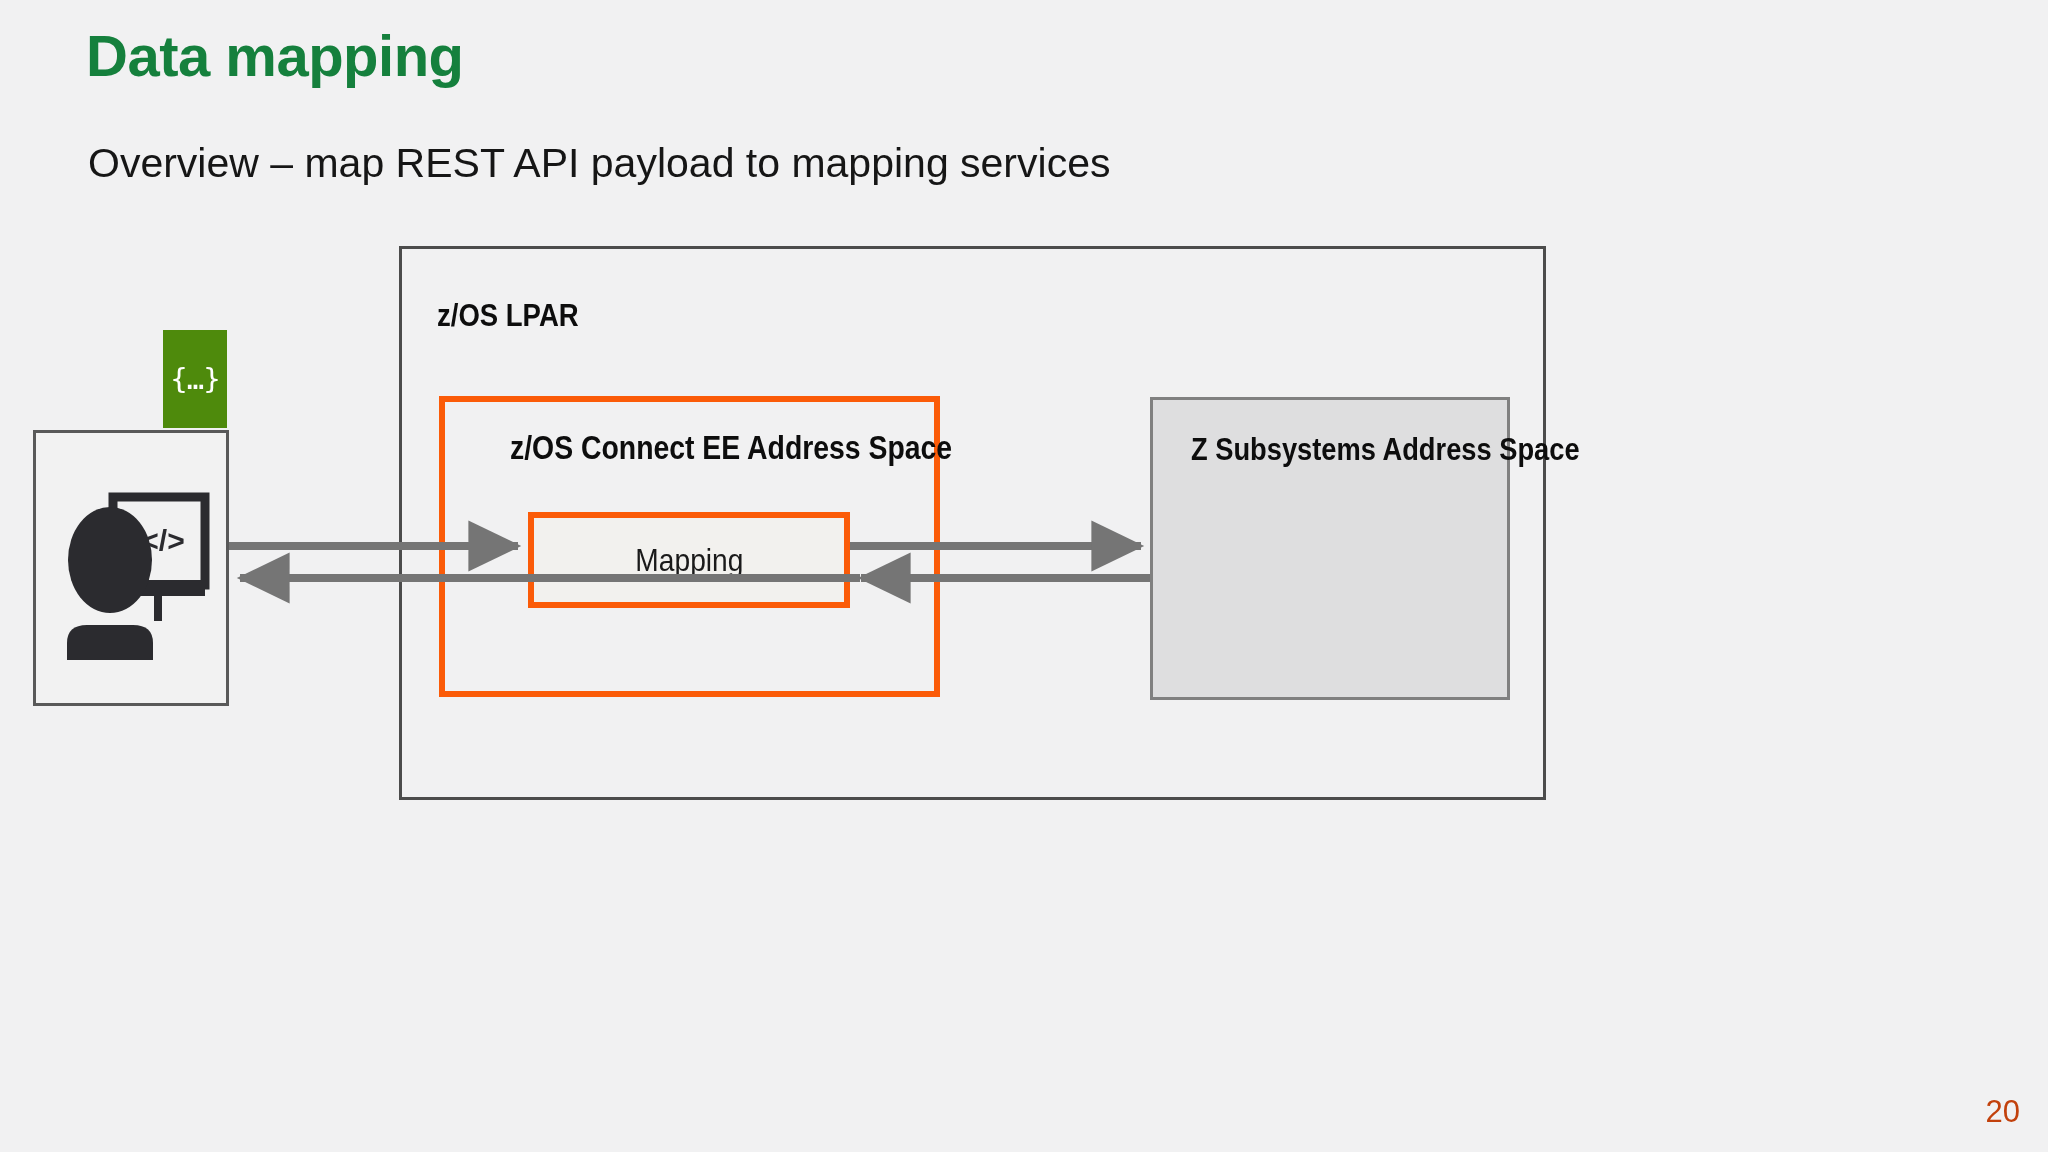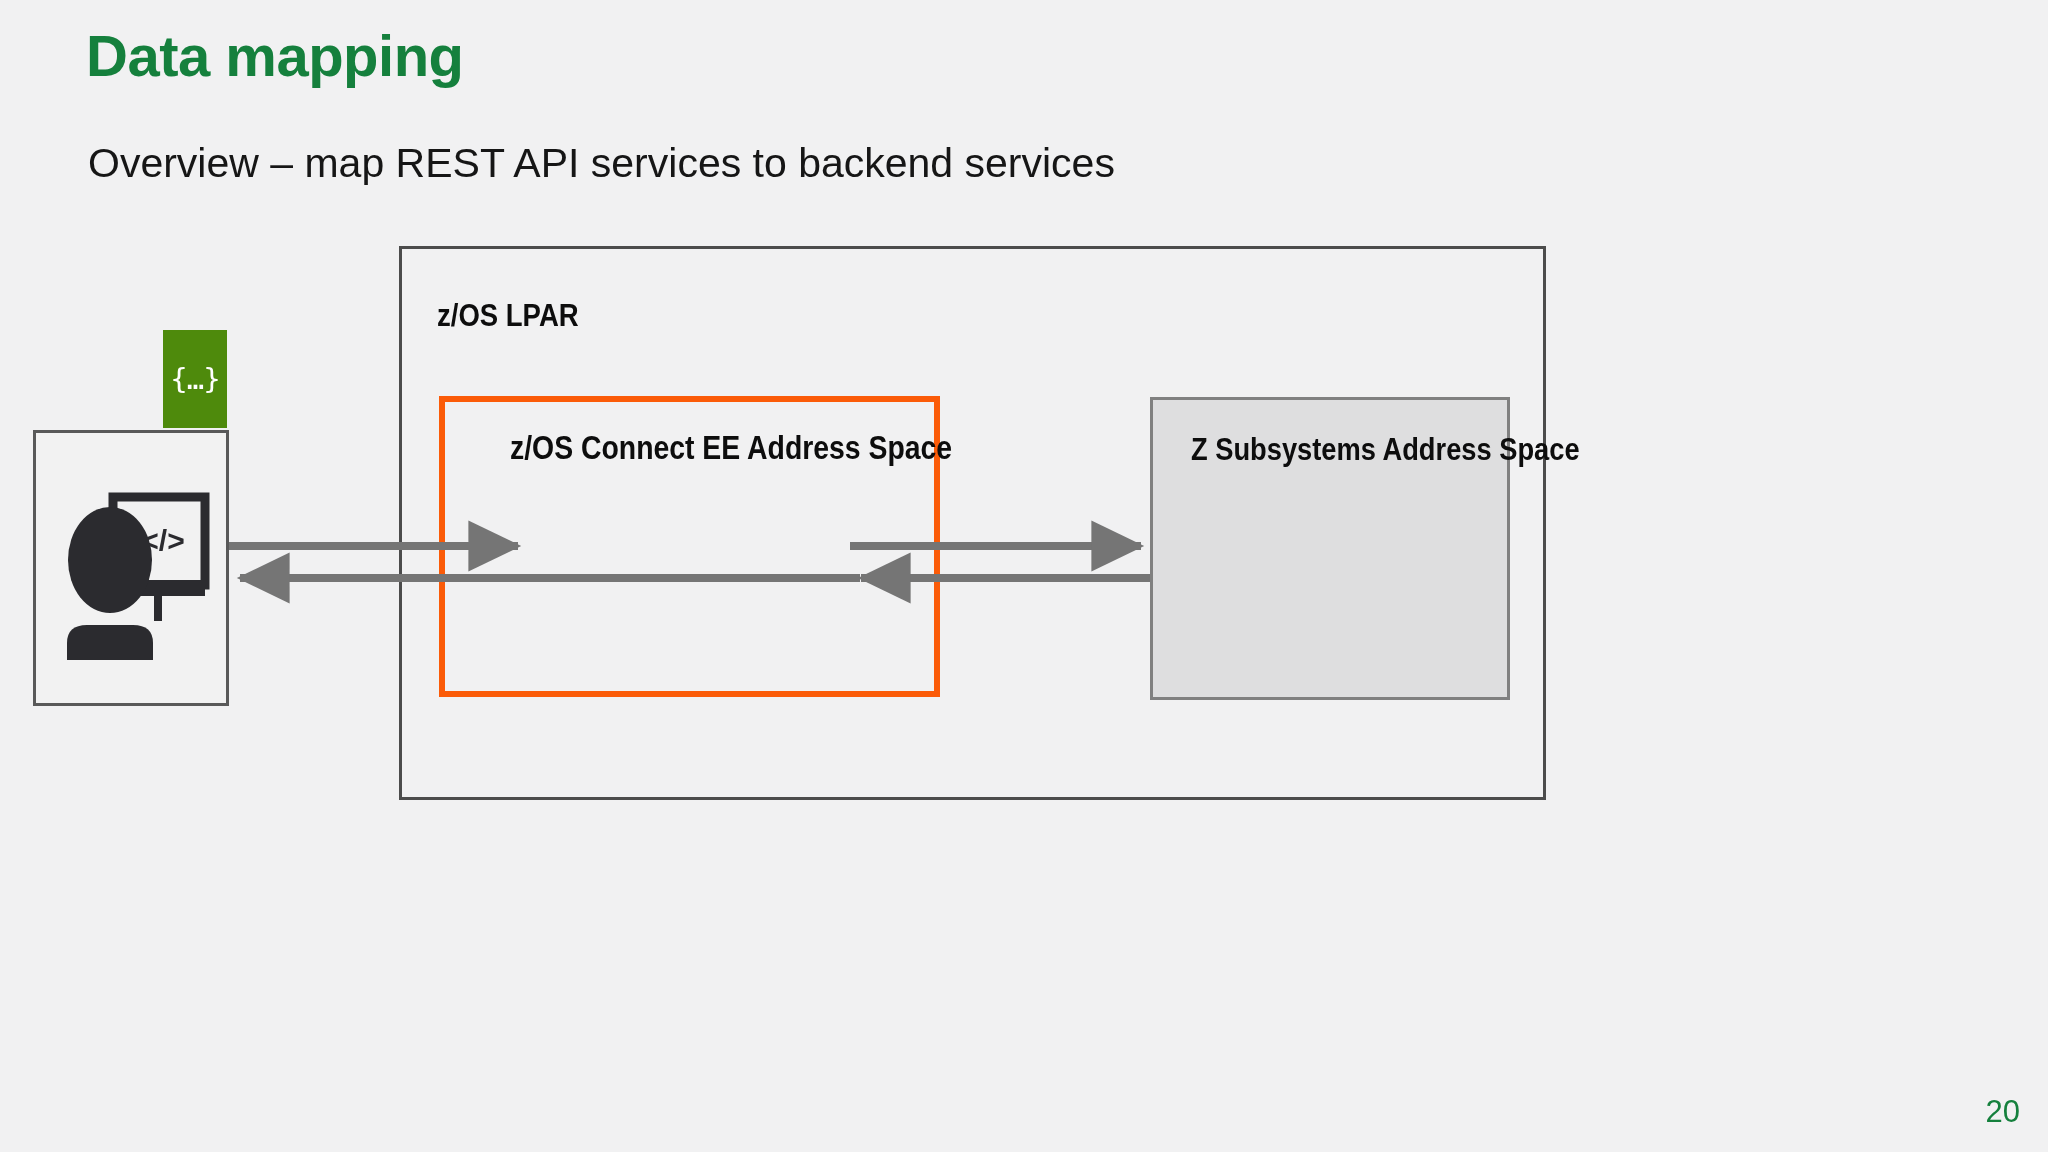--- a/index.html
+++ b/index.html
@@ -189,38 +189,41 @@
     height: 1152px;
     pointer-events: none;
   }
 
   
   #page-number {
     position: absolute;
     right: 28px;
     bottom: 22px;
     font-size: 31px;
-    color: #15803d;
+    color: #c2410c;
   }
 </style>
 </head>
 <body>
 
 <div id="slide-title">Data mapping</div>
 
-<div id="slide-subtitle">Overview – map REST API services to backend services</div>
+<div id="slide-subtitle">Overview – map REST API payload to mapping services</div>
 
 <div id="diagram">
 
   <div id="lpar-box"></div>
   <div id="lpar-label">z/OS LPAR</div>
 
   <div id="zosconnect-box"></div>
   <div id="zosconnect-label">z/OS Connect EE Address Space</div>
 
+  <div id="mapping-box">
+    <span id="mapping-label">Mapping</span>
+  </div>
 
   <div id="subsystems-box"></div>
   <div id="subsystems-label">Z Subsystems Address Space</div>
 
   <div id="client-box"></div>
 
   <div id="json-badge">
     <span>{…}</span>
   </div>
 

